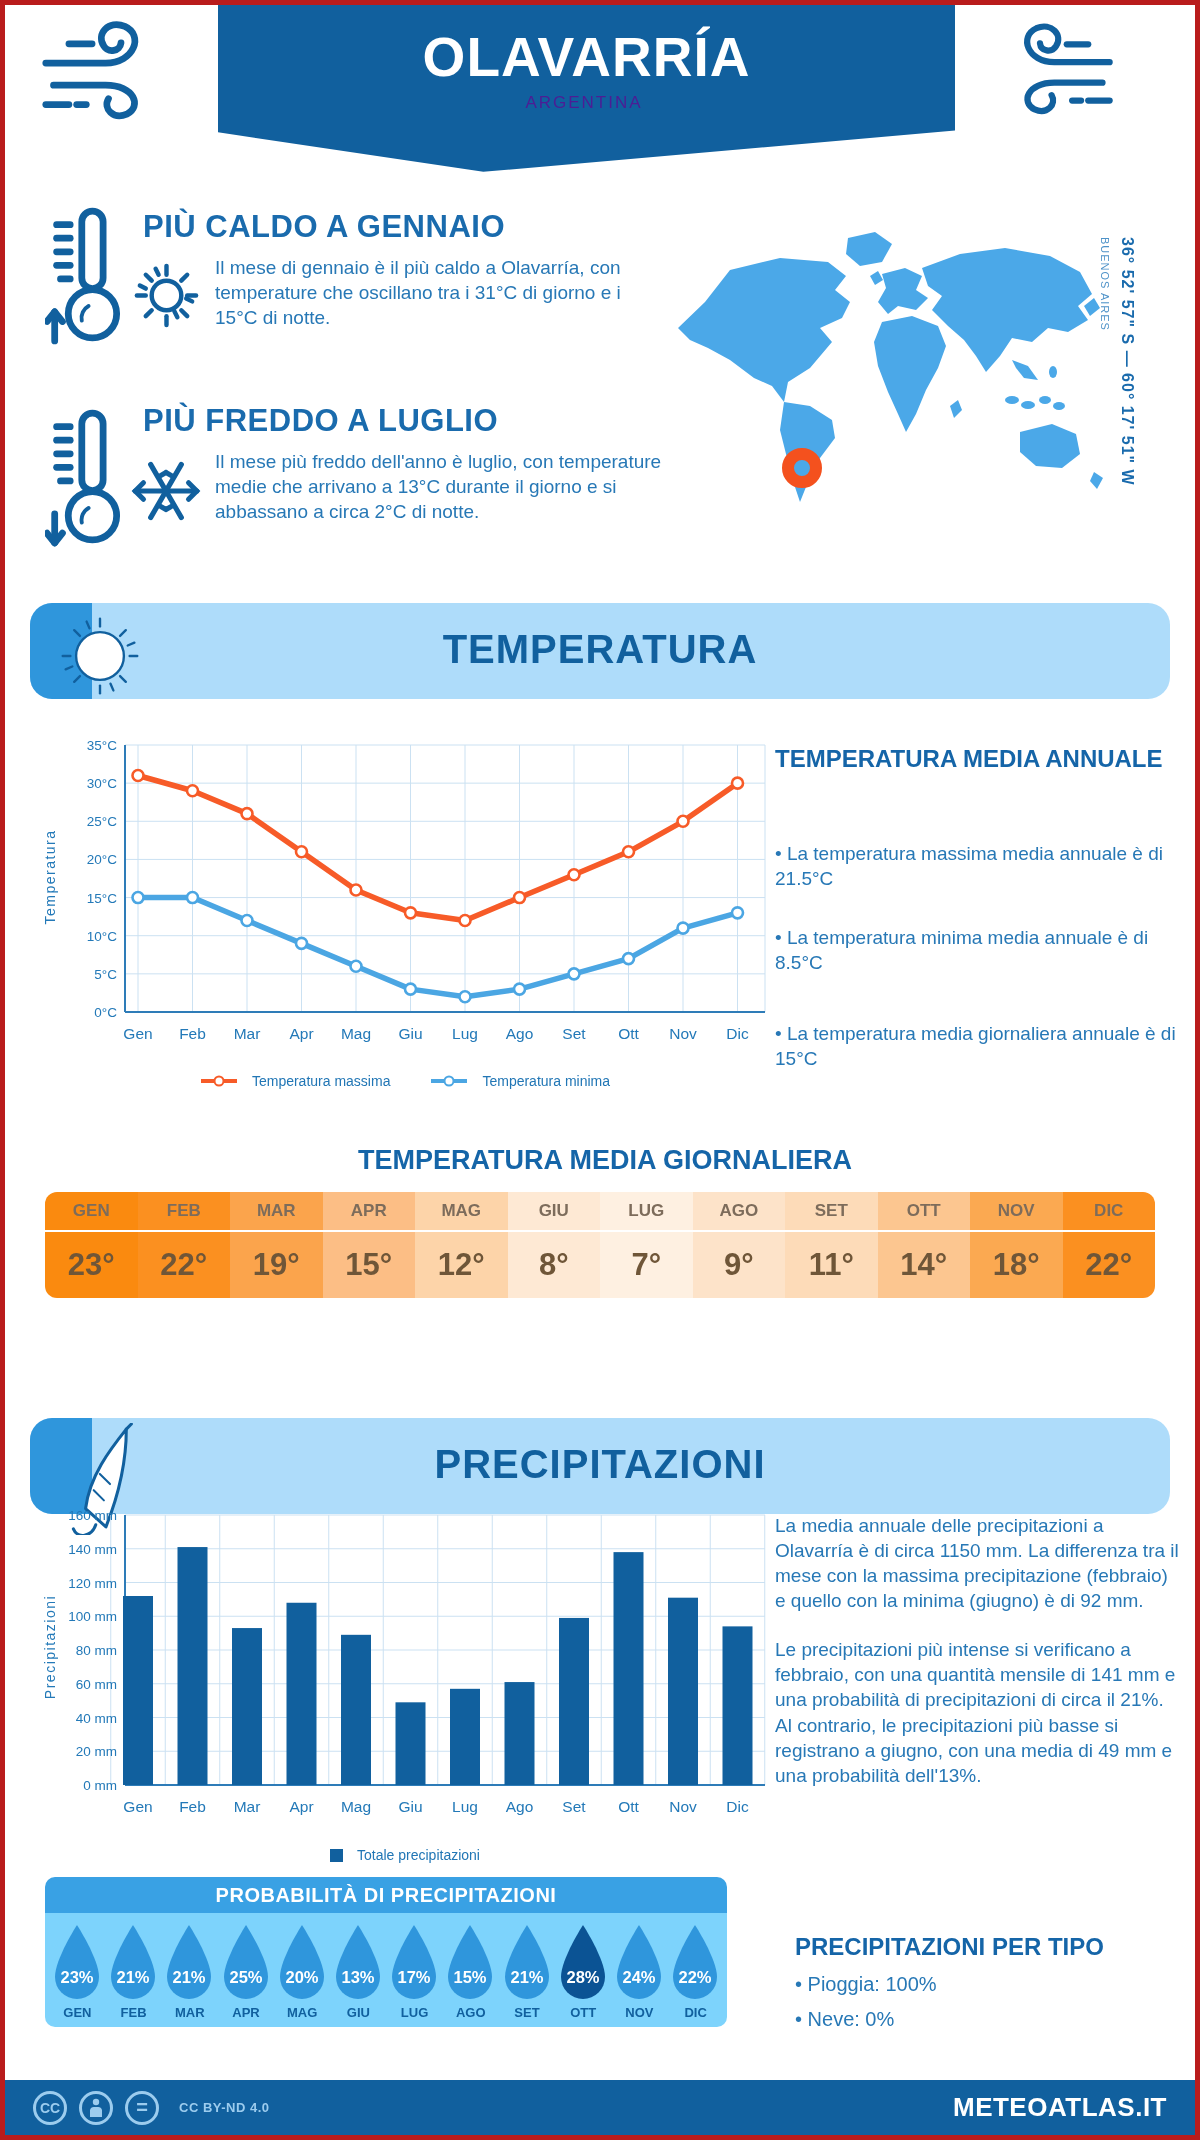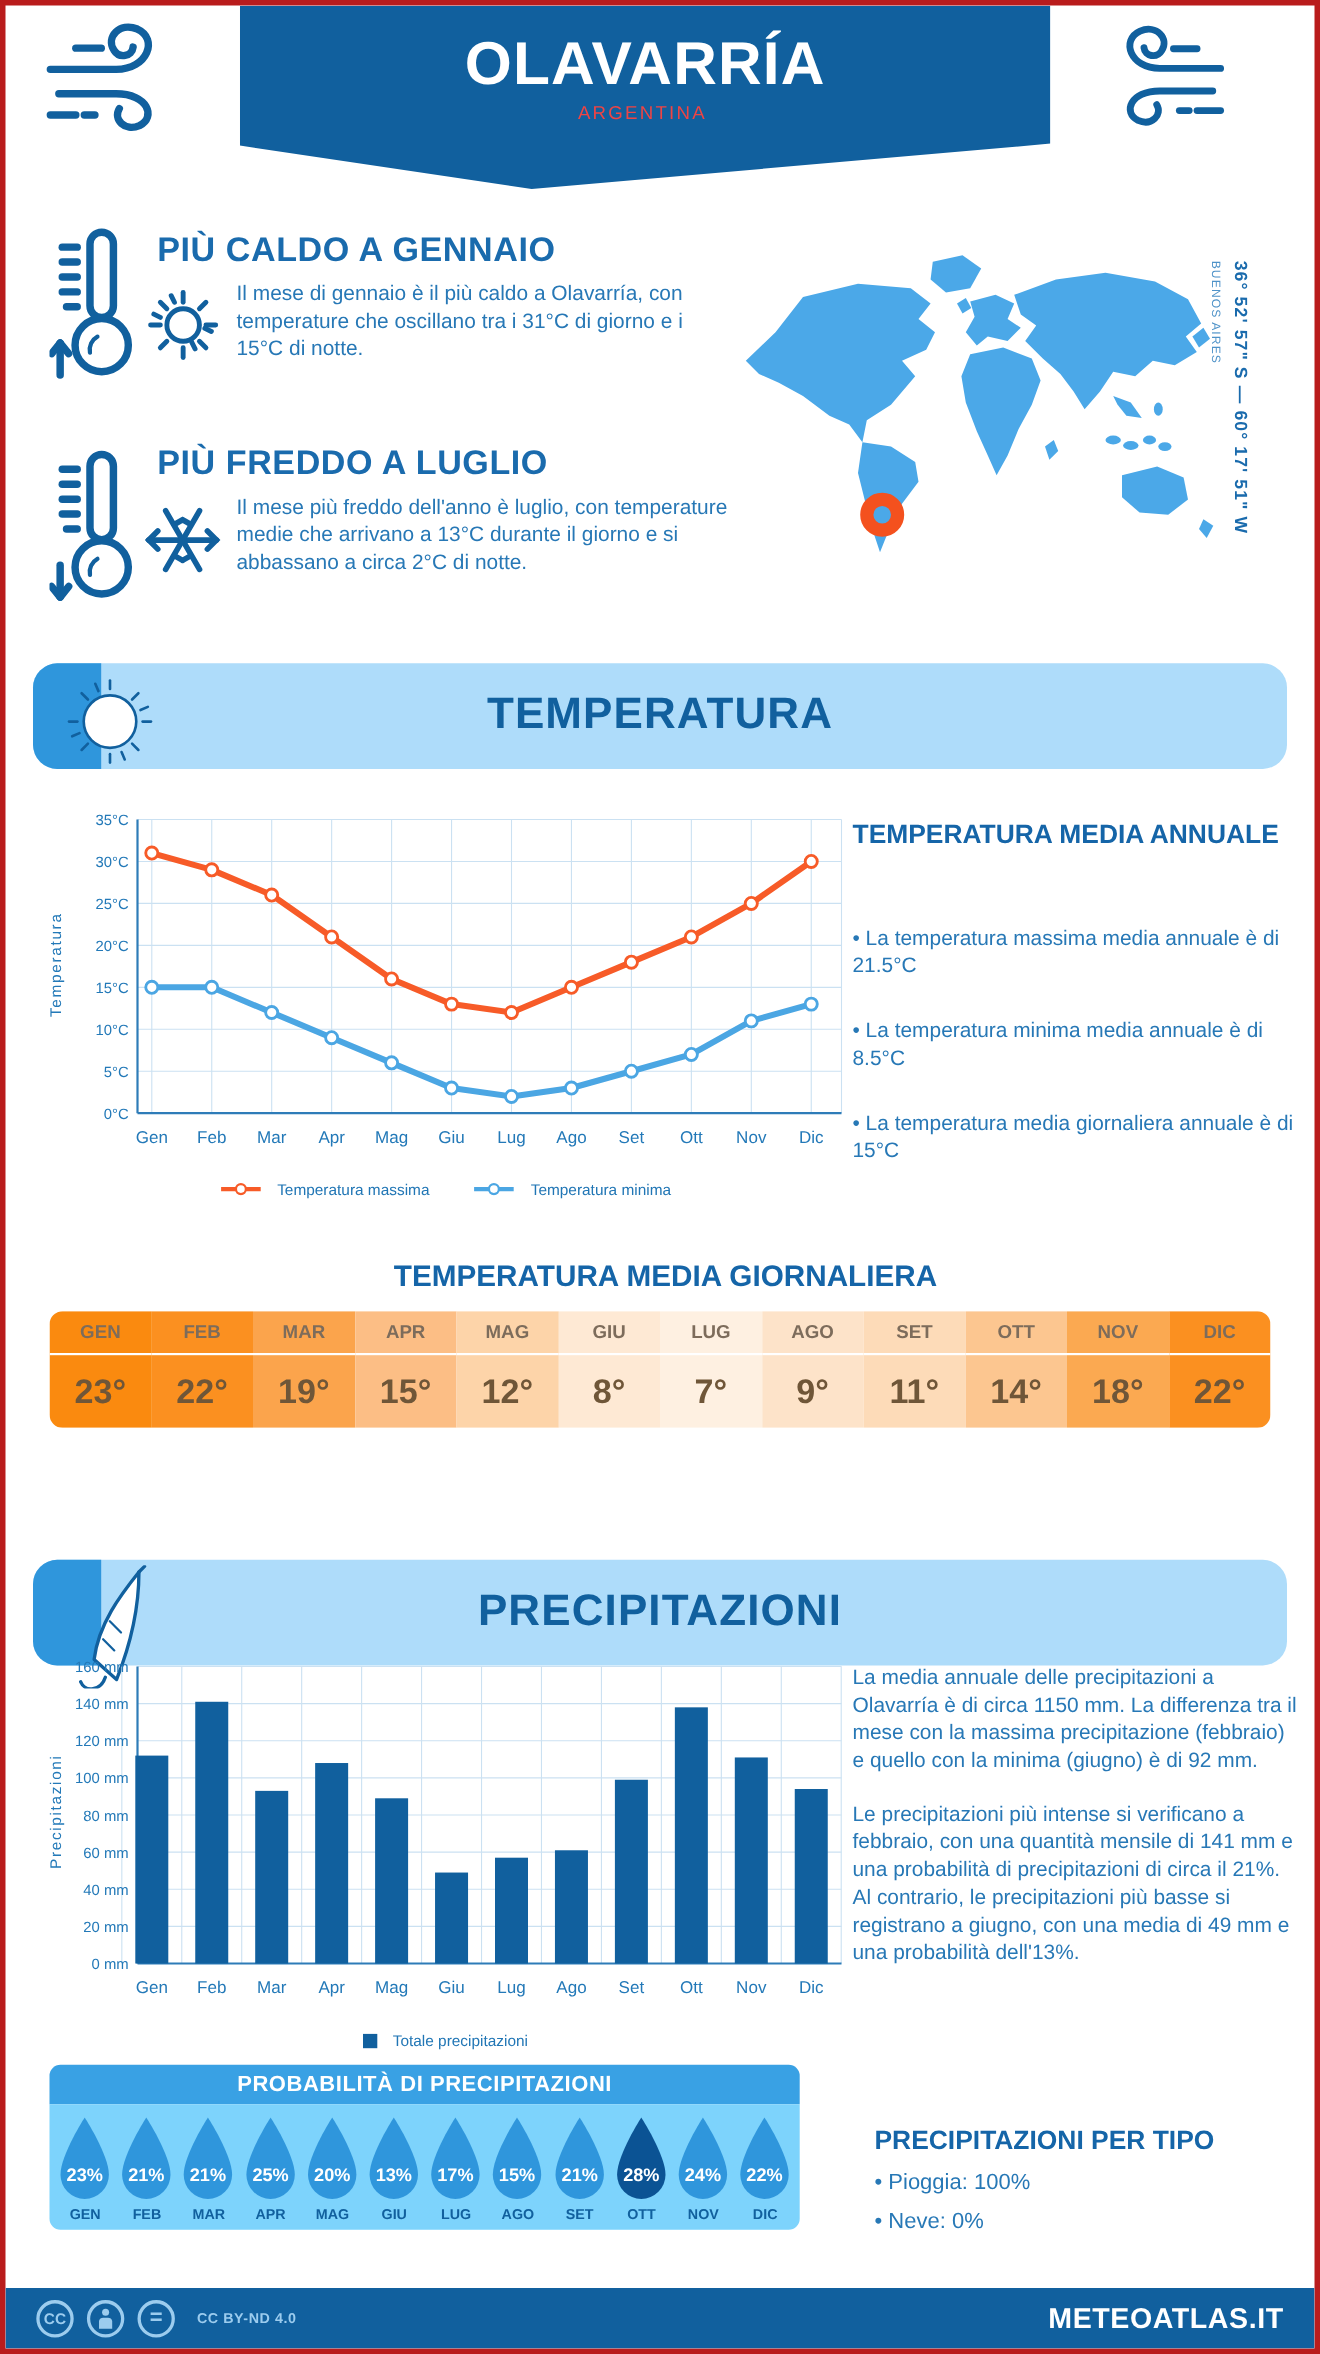--- a/index.html
+++ b/index.html
@@ -6,21 +6,21 @@
   .page{position:relative;width:1200px;height:2140px;background:#ffffff;
         border:5px solid #b91c1c;box-sizing:border-box;overflow:hidden;
         font-family:"Liberation Sans", sans-serif;}
   .abs{position:absolute;}
 
   
   .banner{left:213px;top:0;width:737px;height:172px;background:#11609E;
           clip-path:polygon(0 0,100% 0,100% 73%,36% 97%,0 74%);}
   .banner-title{left:213px;top:20px;width:737px;text-align:center;color:#fff;
           font-size:55px;font-weight:bold;letter-spacing:1px;}
-  .banner-sub{left:213px;top:88px;width:732px;text-align:center;color:#ef4444;
+  .banner-sub{left:213px;top:88px;width:732px;text-align:center;color:#4c1d95;
           font-size:17px;letter-spacing:2px;}
 
   .h-section{color:#1A6BAD;font-weight:bold;font-size:31px;letter-spacing:.5px;}
   .para{color:#2778B6;font-size:19px;line-height:1.32;}
 
   
   .big-banner{left:25px;width:1140px;height:96px;background:#AEDCFA;border-radius:22px;}
   .big-banner .strip{position:absolute;left:0;top:0;width:62px;height:96px;
           background:#2F96DC;border-radius:22px 0 0 22px;}
   .big-banner .bt{position:absolute;left:0;top:24px;width:100%;text-align:center;
@@ -301,21 +301,21 @@
           <line x1="1" y1="6" x2="37" y2="6" stroke="#4BA6E3" stroke-width="4"></line>
           <circle cx="19" cy="6" r="4.5" fill="#fff" stroke="#4BA6E3" stroke-width="2"></circle>
         </svg>
         <span>Temperatura minima</span>
       </div>
     </div>
 
   <div class="abs" style="left:770px;top:740px;color:#1565A8;font-size:24px;font-weight:bold">TEMPERATURA MEDIA ANNUALE</div>
   <div class="abs bullets" style="left:770px;top:808px;width:410px" id="annual-bullets">
       <div style="margin-bottom: 34px; margin-top: 28px;">• La temperatura massima media annuale è di 21.5°C</div>
-      <div style="margin-bottom: 34px;">• La temperatura minima media annuale è di 8.5°C</div>
+      <div style="margin-bottom: 46px;">• La temperatura minima media annuale è di 8.5°C</div>
       <div style="margin-bottom: 36px;">• La temperatura media giornaliera annuale è di 15°C</div>
     </div>
 
   <div class="abs" style="left:0;top:1140px;width:1200px;text-align:center;color:#1565A8;font-size:27px;font-weight:bold">TEMPERATURA MEDIA GIORNALIERA</div>
   <div class="abs ttable" id="temp-table">
       <div class="tcol" style="background: rgb(250, 138, 15);">
         <div class="m">GEN</div>
         <div class="v">23°</div>
       </div>
       <div class="tcol" style="background: rgb(251, 144, 32);">

